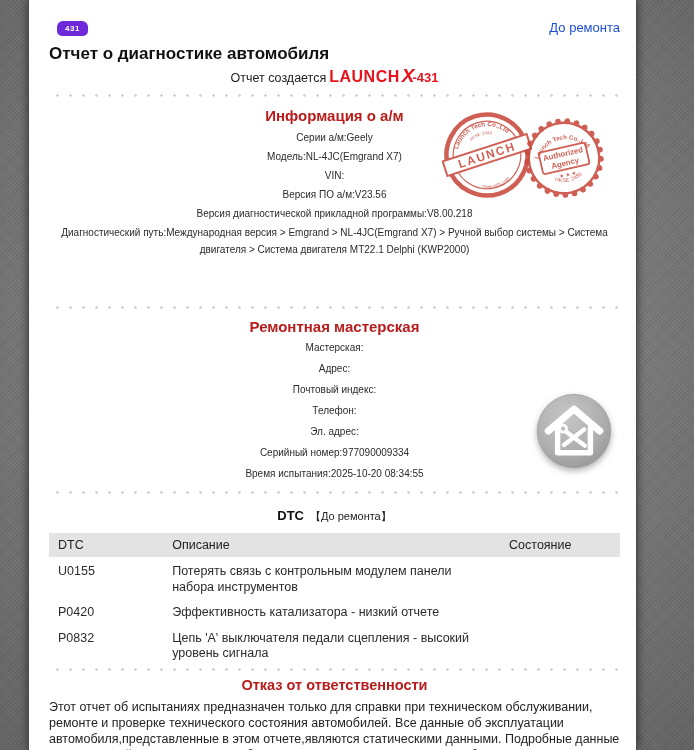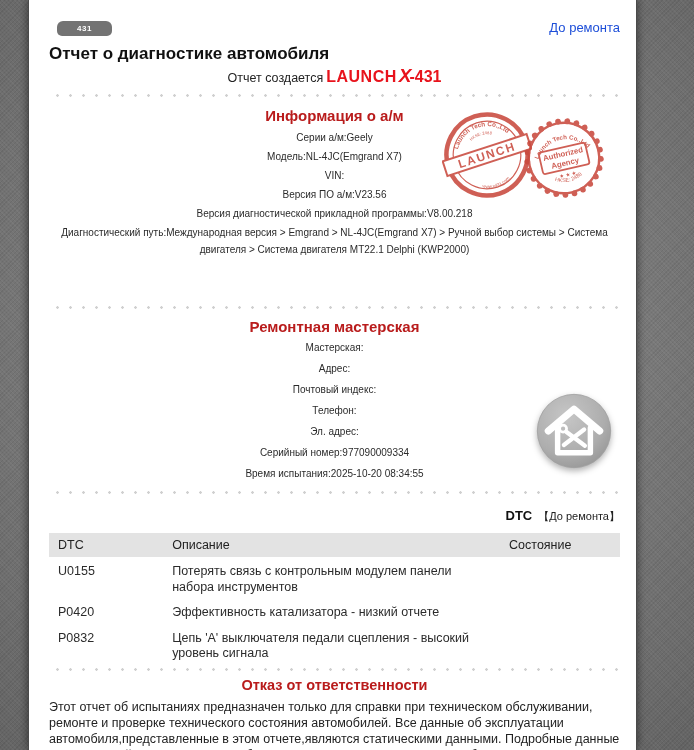--- a/index.html
+++ b/index.html
@@ -19,30 +19,30 @@
   .page {
     position:absolute; left:28px; top:0; width:609px; height:750px;
     background:#ffffff;
     border-left:1px solid #4a4a4a; border-right:1px solid #4a4a4a;
     box-shadow: 0 0 9px rgba(0,0,0,0.55);
     padding:0 16px 0 20px;
     overflow:hidden;
   }
   .page-header { display:flex; justify-content:space-between; align-items:flex-start; padding-top:21px; }
   .badge-431 {
-    display:inline-block; background:#737373; color:#fff;
+    display:inline-block; background:#6d28d9; color:#fff;
     font-size:8px; font-weight:bold; letter-spacing:0.5px;
-    padding:3px 20px; border-radius:6px 6px 5px 5px; margin-left:8px;
+    padding:3px 8px; border-radius:6px 6px 5px 5px; margin-left:8px;
   }
   .status-label { color:#1d4ed8; font-size:13px; line-height:14px; }
   .report-title { font-size:17px; line-height:21px; font-weight:bold; color:#111; margin-top:7px; }
   .subtitle { text-align:center; font-size:12.5px; line-height:21px; color:#222; margin-top:1px; }
   .brand-launch { color:#e8131c; font-weight:bold; font-size:16px; letter-spacing:0.5px; margin-left:3px; }
   .brand-x { color:#e8131c; font-weight:bold; font-style:italic; font-size:19px; margin-left:2px; }
-  .brand-suffix { color:#e8131c; font-weight:bold; font-size:16px; margin-left:-2px; }
+  .brand-suffix { color:#e8131c; font-weight:bold; font-size:13px; margin-left:-2px; }
   .dots {
     height:3px; margin-left:2px; margin-right:2px;
     background-image: radial-gradient(circle, #d0d0d0 1.3px, transparent 1.45px);
     background-size:13px 3px; background-repeat:repeat-x; background-position:0 50%;
   }
   .dots-1 { margin-top:5px; }
   .dots-2 { margin-top:48px; }
   .dots-3 { margin-top:9px; }
   .dots-4 { margin-top:3px; }
   .section-heading { text-align:center; font-size:15px; line-height:19px; font-weight:bold; color:#b91c1c; }
@@ -50,21 +50,21 @@
   .rs-heading { margin-top:8px; }
   .fields { margin-top:4px; }
   .rs-fields { margin-top:3px; }
   .field-line { font-size:10px; line-height:17px; color:#2b2b2b;text-align:center; }
   .fields .field-line + .field-line { margin-top:2px; }
   .rs-fields .field-line + .field-line { margin-top:4px; }
   .stamp { position:absolute; z-index:2; }
   .stamp-launch { left:413px; top:110px; width:90px; height:90px; }
   .stamp-agency { left:494px; top:117px; width:82px; height:82px; }
   .shop-icon { position:absolute; z-index:2; left:506px; top:392px; width:78px; height:78px; filter: drop-shadow(0 3px 3px rgba(0,0,0,0.30)); }
-  .dtc-heading { text-align:right; margin-top:13px; line-height:16px; }
+  .dtc-heading { text-align:center; margin-top:13px; line-height:16px; }
   .dtc-title { font-size:13px; font-weight:bold; color:#111; }
   .dtc-tag { font-size:11px; color:#222; margin-left:6px; }
   table.dtc-table { width:100%; border-collapse:collapse; margin-top:9px; table-layout:fixed; }
   .dtc-table th {
     background:#e3e3e3; font-weight:normal; text-align:left;
     font-size:12.5px; color:#222; padding:5px 9px; line-height:14px;
   }
   .dtc-table td { font-size:12.5px; color:#2b2b2b; padding:7px 9px 3px; line-height:15.5px; vertical-align:top; }
   .col-code { width:20%; } .col-desc { width:59%; } .col-status { width:21%; }
   .disc-heading { font-size:14.5px; line-height:18px; margin-top:5px; }

